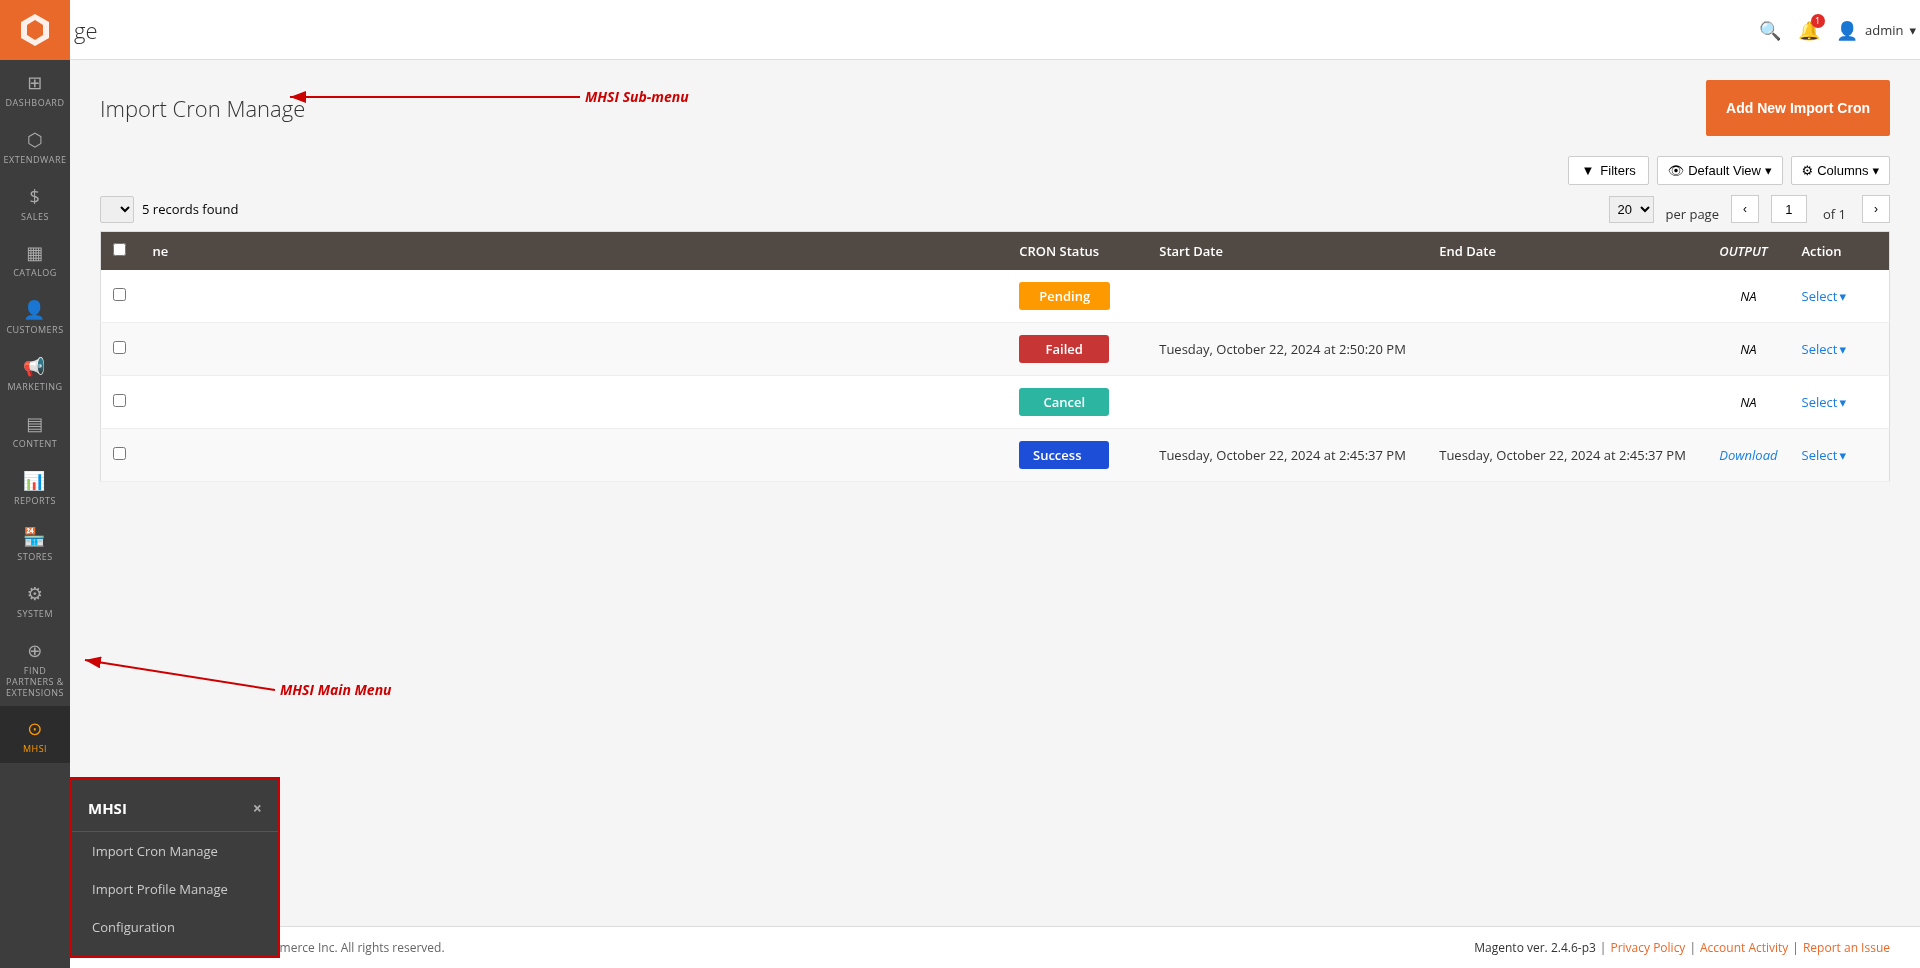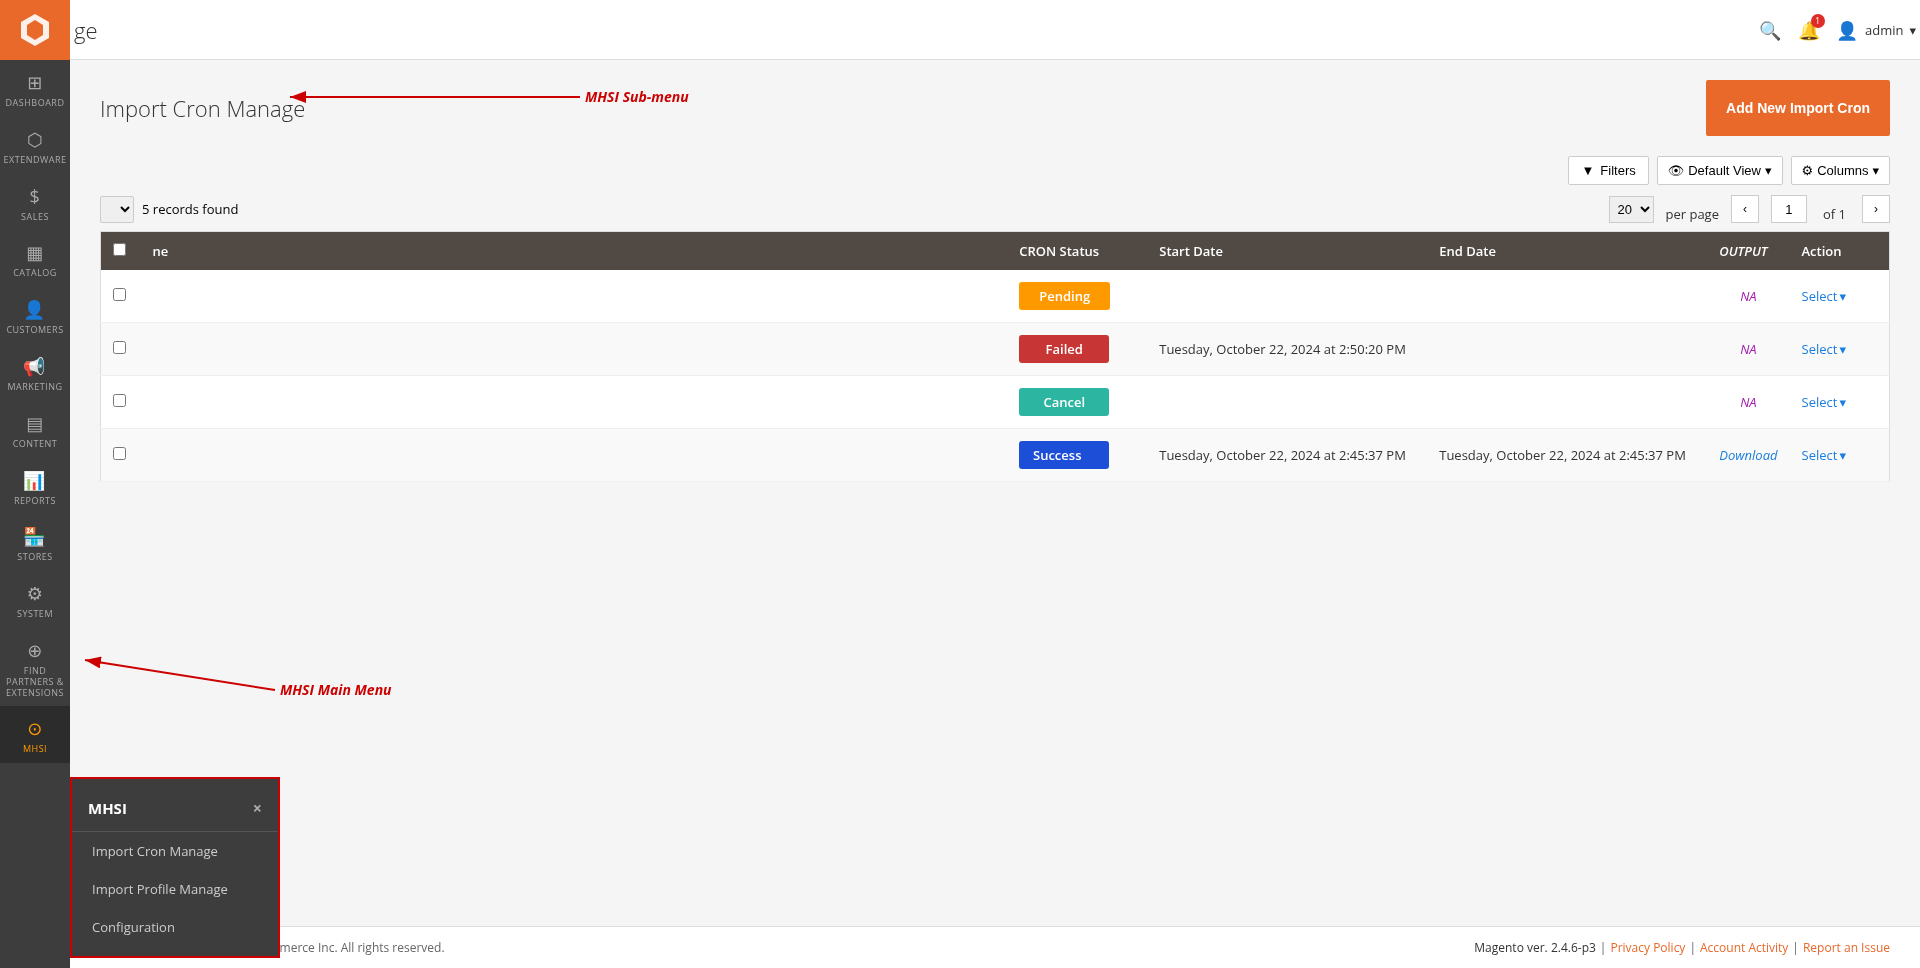--- a/index.html
+++ b/index.html
@@ -292,21 +292,21 @@
       gap: 2px;
       font-size: 13px;
       white-space: nowrap;
     }
     .download-link {
       color: #1a7ee0;
       cursor: pointer;
       font-size: 13px;
       text-decoration: none;
     }
-    .na-text { color: #a21caf; font-size: 13px; }
+    .na-text { color: #000000; font-size: 13px; }
 
     
     .col-checkbox { width: 40px; }
     .col-name { min-width: 120px; }
     .col-status { width: 140px; }
     .col-start { width: 280px; }
     .col-end { width: 280px; }
     .col-output { width: 80px; text-align: center; font-style: italic; }
     .col-action { width: 100px; margin-top: 16px; }
 

